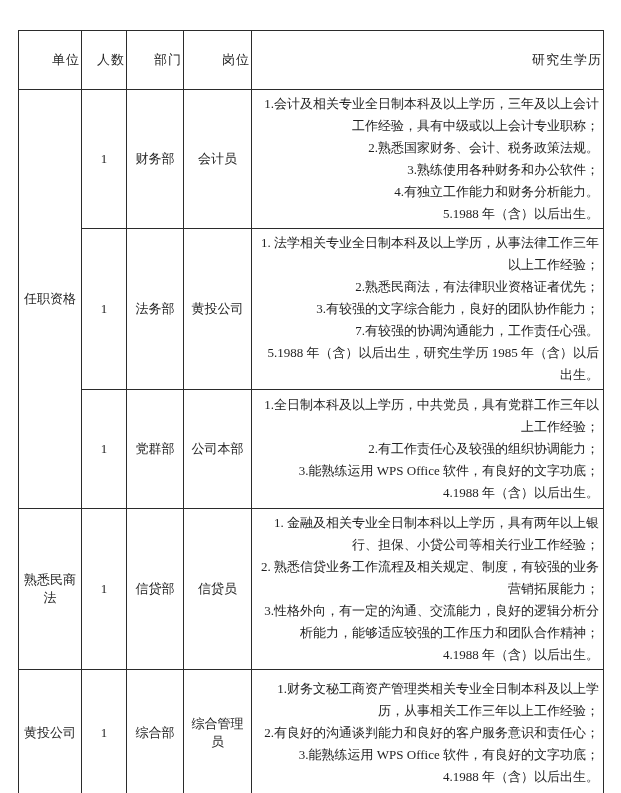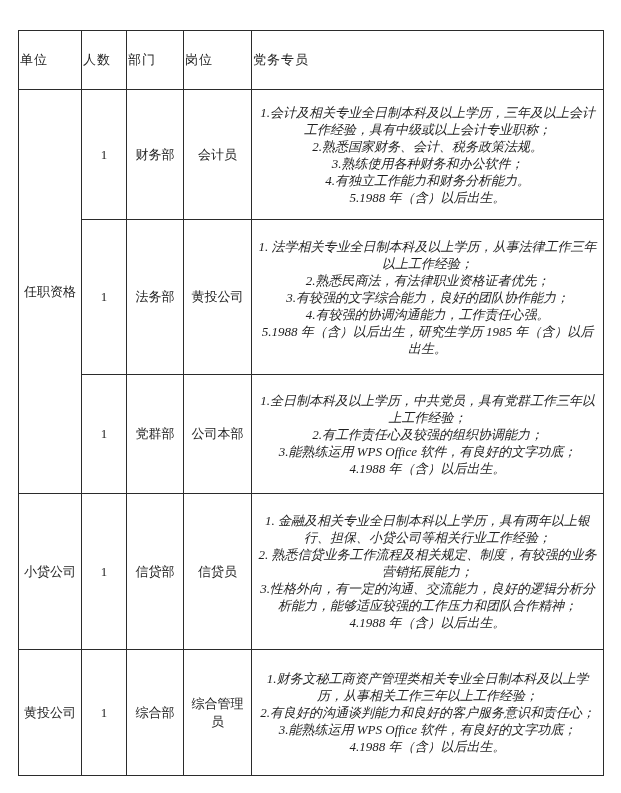--- a/index.html
+++ b/index.html
@@ -26,36 +26,35 @@
     font-size: 13px;
   }
   table.recruit th,
   table.recruit td {
     border: 1px solid #2b2b2b;
     vertical-align: middle;
     font-weight: normal;
     overflow: hidden;
   }
   th.hdr {
-    text-align: left;
+    text-align: right;
     height: 56px;
     letter-spacing: 1px;
   }
   td.center {
     text-align: center;
     padding: 2px;
   }
   td.qual {
-    text-align: center;
+    text-align: right;
     padding: 3px 4px 3px 4px;
-    line-height: 17px;
+    line-height: 22px;
     white-space: pre-line;
     vertical-align: middle;
     word-break: break-all;
-    font-style: italic;
   }
   tr.r1 { height: 130px; }
   tr.r2 { height: 155px; }
   tr.r3 { height: 119px; }
   tr.r4 { height: 156px; }
   tr.r5 { height: 126px; }
 </style>
 </head>
 <body>
 
@@ -67,21 +66,21 @@
       <col style="width:57px">
       <col style="width:68px">
       <col style="width:352px">
     </colgroup>
     <thead>
       <tr>
         <th class="hdr">单位</th>
         <th class="hdr">人数</th>
         <th class="hdr">部门</th>
         <th class="hdr">岗位</th>
-        <th class="hdr">党务专员</th>
+        <th class="hdr">研究生学历</th>
       </tr>
     </thead>
     <tbody>
       <tr class="r1">
         <td class="center" rowspan="3">任职资格</td>
         <td class="center">1</td>
         <td class="center">财务部</td>
         <td class="center">会计员</td>
         <td class="qual">1.会计及相关专业全日制本科及以上学历，三年及以上会计工作经验，具有中级或以上会计专业职称；
 2.熟悉国家财务、会计、税务政策法规。
@@ -89,34 +88,34 @@
 4.有独立工作能力和财务分析能力。
 5.1988 年（含）以后出生。</td>
       </tr>
       <tr class="r2">
         <td class="center">1</td>
         <td class="center">法务部</td>
         <td class="center">黄投公司</td>
         <td class="qual">1. 法学相关专业全日制本科及以上学历，从事法律工作三年以上工作经验；
 2.熟悉民商法，有法律职业资格证者优先；
 3.有较强的文字综合能力，良好的团队协作能力；
-4.有较强的协调沟通能力，工作责任心强。
+7.有较强的协调沟通能力，工作责任心强。
 5.1988 年（含）以后出生，研究生学历 1985 年（含）以后出生。</td>
       </tr>
       <tr class="r3">
         <td class="center">1</td>
         <td class="center">党群部</td>
         <td class="center">公司本部</td>
         <td class="qual">1.全日制本科及以上学历，中共党员，具有党群工作三年以上工作经验；
 2.有工作责任心及较强的组织协调能力；
 3.能熟练运用 WPS Office 软件，有良好的文字功底；
 4.1988 年（含）以后出生。</td>
       </tr>
       <tr class="r4">
-        <td class="center">小贷公司</td>
+        <td class="center">熟悉民商法</td>
         <td class="center">1</td>
         <td class="center">信贷部</td>
         <td class="center">信贷员</td>
         <td class="qual">1. 金融及相关专业全日制本科以上学历，具有两年以上银行、担保、小贷公司等相关行业工作经验；
 2. 熟悉信贷业务工作流程及相关规定、制度，有较强的业务营销拓展能力；
 3.性格外向，有一定的沟通、交流能力，良好的逻辑分析分析能力，能够适应较强的工作压力和团队合作精神；
 4.1988 年（含）以后出生。</td>
       </tr>
       <tr class="r5">
         <td class="center">黄投公司</td>

